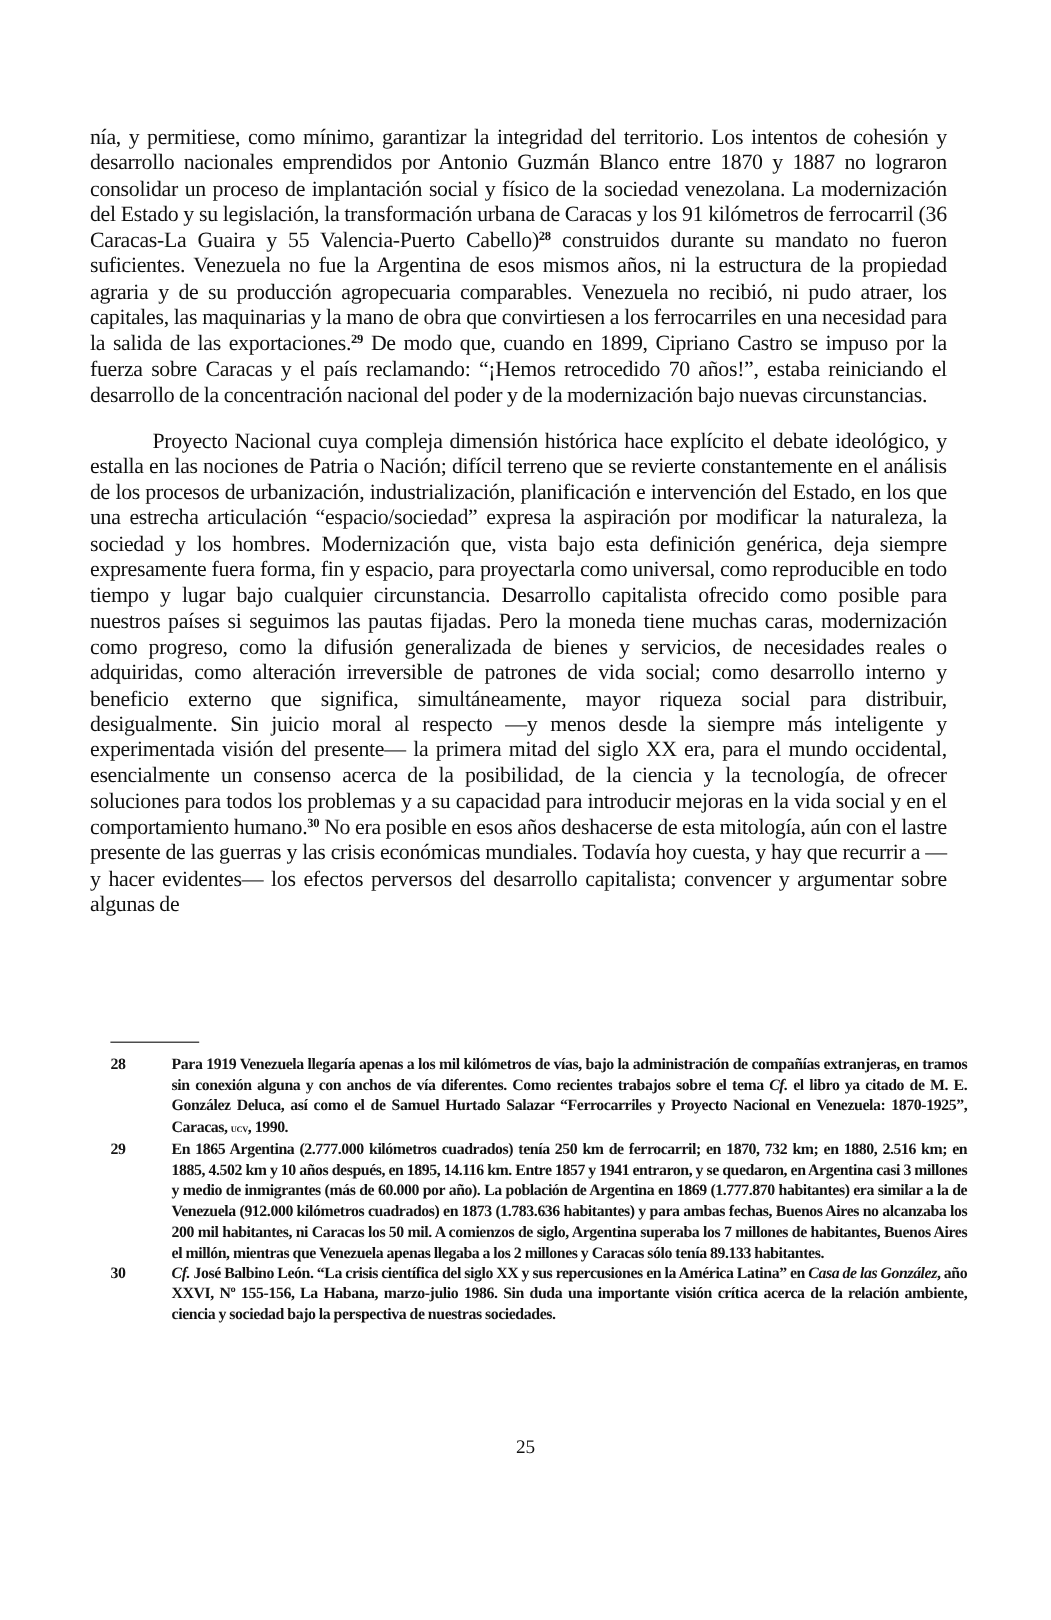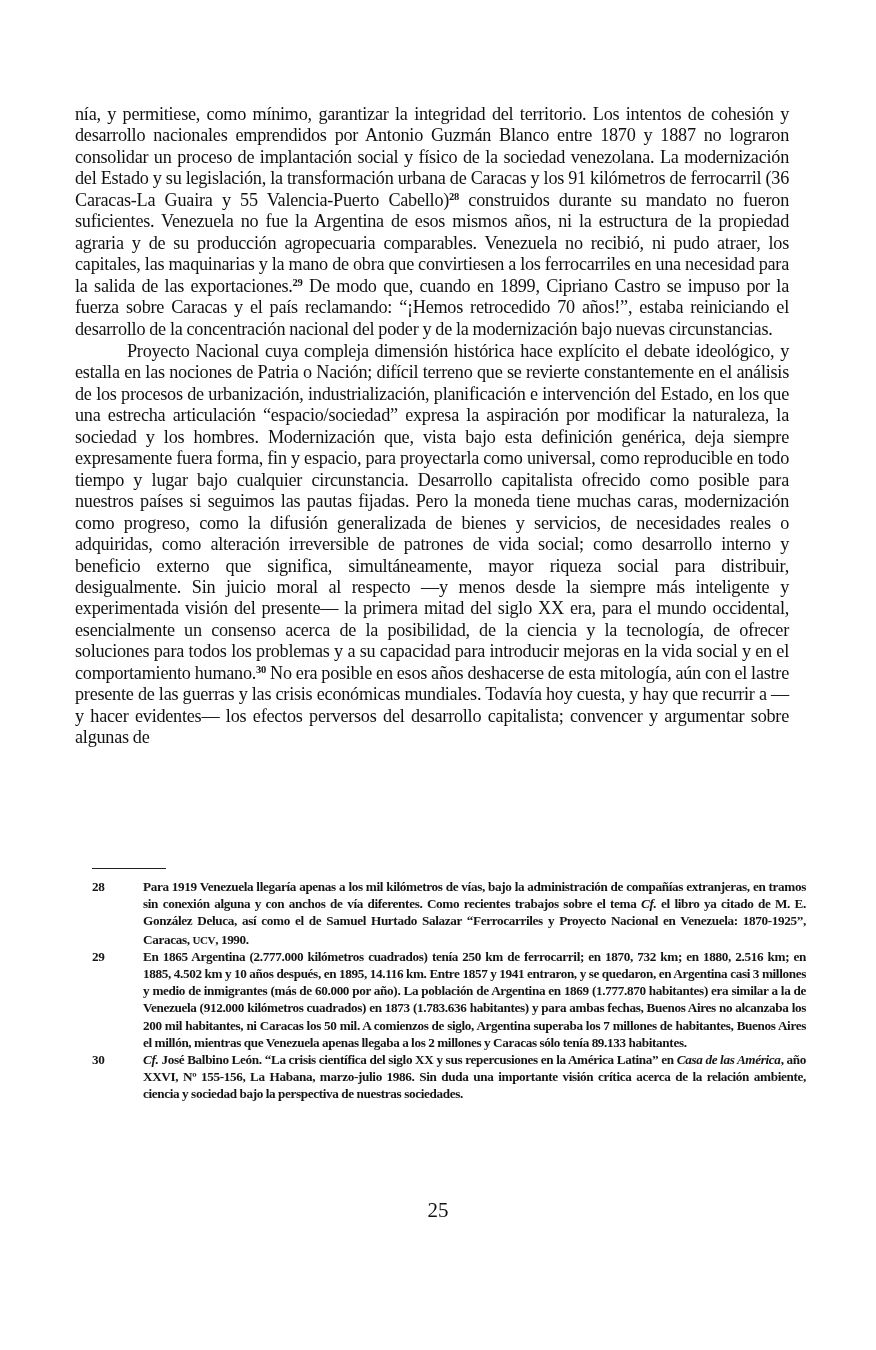--- a/index.html
+++ b/index.html
@@ -25,21 +25,21 @@
     margin: 0;
     font-size: 18.2px;
     line-height: 21.45px;
     text-align: justify;
     letter-spacing: -0.25px;
     word-spacing: -0.3px;
     hyphens: none;
   }
   .body-text p.indent {
     text-indent: 52px;
-    margin-top: 1px;
+    margin-top: 17px;
   }
   sup {
     font-size: 10.5px;
     line-height: 0;
     vertical-align: 6px;
     font-weight: bold;
   }
   .rule {
     position: absolute;
     left: 92px;
@@ -64,28 +64,28 @@
     letter-spacing: -0.35px;
     word-spacing: -0.2px;
     color: #151515;
   }
   .fn .num {
     position: absolute;
     left: 0;
     top: 0;
   }
   .fn i, .fn em { }
-  .sc { font-variant: small-caps; text-transform: lowercase; font-size: 16px; }
+  .sc { font-variant: small-caps; text-transform: lowercase; font-size: 10px; }
   .page-number {
     position: absolute;
     left: 0;
     width: 876px;
     top: 1198px;
     text-align: center;
-    font-size: 21px;
+    font-size: 16px;
     color: #111;
   }
 </style>
 </head>
 <body>
 
 <div class="page body-text">
   <p><span>nía, y permitiese, como mínimo, garantizar la integridad del territorio. Los intentos de cohesión y desarrollo nacionales emprendidos por Antonio Guzmán Blanco entre 1870 y 1887 no lograron consolidar un proceso de implantación social y físico de la sociedad venezolana. La modernización del Estado y su legislación, la transformación urbana de Caracas y los 91 kilómetros de ferrocarril (36 Caracas-La Guaira y 55 Valencia-Puerto Cabello)</span><sup>28</sup><span> construidos durante su mandato no fueron suficientes. Venezuela no fue la Argentina de esos mismos años, ni la estructura de la propiedad agraria y de su producción agropecuaria comparables. Venezuela no recibió, ni pudo atraer, los capitales, las maquinarias y la mano de obra que convirtiesen a los ferrocarriles en una necesidad para la salida de las exportaciones.</span><sup>29</sup><span> De modo que, cuando en 1899, Cipriano Castro se impuso por la fuerza sobre Caracas y el país reclamando: “¡Hemos retrocedido 70 años!”, estaba reiniciando el desarrollo de la concentración nacional del poder y de la modernización bajo nuevas circunstancias.</span></p>
   <p class="indent"><span>Proyecto Nacional cuya compleja dimensión histórica hace explícito el debate ideológico, y estalla en las nociones de Patria o Nación; difícil terreno que se revierte constantemente en el análisis de los procesos de urbanización, industrialización, planifi­cación e intervención del Estado, en los que una estrecha articulación “espacio/sociedad” expresa la aspiración por modificar la naturaleza, la sociedad y los hombres. Moderniza­ción que, vista bajo esta definición genérica, deja siempre expresamente fuera forma, fin y espacio, para proyectarla como universal, como reproducible en todo tiempo y lugar bajo cualquier circunstancia. Desarrollo capitalista ofrecido como posible para nuestros países si seguimos las pautas fijadas. Pero la moneda tiene muchas caras, modernización como progreso, como la difusión generalizada de bienes y servicios, de necesidades reales o adquiridas, como alteración irreversible de patrones de vida social; como desarrollo interno y beneficio externo que significa, simultáneamente, mayor riqueza social para distribuir, desigualmente. Sin juicio moral al respecto —y menos desde la siempre más inteligente y experimentada visión del presente— la primera mitad del siglo XX era, para el mundo occidental, esencialmente un consenso acerca de la posibilidad, de la ciencia y la tecnología, de ofrecer soluciones para todos los problemas y a su capacidad para introducir mejoras en la vida social y en el comportamiento humano.</span><sup>30</sup><span> No era posible en esos años deshacerse de esta mitología, aún con el lastre presente de las guerras y las crisis económicas mundiales. Todavía hoy cuesta, y hay que recurrir a —y hacer evidentes— los efectos perversos del desarrollo capitalista; convencer y argumentar sobre algunas de</span></p>
 </div>
@@ -96,17 +96,17 @@
   <div class="fn">
     <span class="num">28</span>
     <span>Para 1919 Venezuela llegaría apenas a los mil kilómetros de vías, bajo la administración de compañías extranjeras, en tramos sin conexión alguna y con anchos de vía diferentes. Como recientes trabajos sobre el tema </span><i>Cf.</i><span> el libro ya citado de M. E. González Deluca, así como el de Samuel Hurtado Salazar “Ferrocarriles y Proyecto Nacional en Venezuela: 1870-1925”, Caracas, </span><span class="sc">UCV</span><span>, 1990.</span>
   </div>
   <div class="fn">
     <span class="num">29</span>
     <span>En 1865 Argentina (2.777.000 kilómetros cuadrados) tenía 250 km de ferrocarril; en 1870, 732 km; en 1880, 2.516 km; en 1885, 4.502 km y 10 años después, en 1895, 14.116 km. Entre 1857 y 1941 entraron, y se quedaron, en Argentina casi 3 millones y medio de inmigrantes (más de 60.000 por año). La población de Argentina en 1869 (1.777.870 habitantes)  era similar a la de Venezuela (912.000 kilómetros cuadrados) en 1873 (1.783.636 habitantes) y para ambas fechas, Buenos Aires no alcanzaba los 200 mil habitantes, ni Caracas los 50 mil. A comienzos de siglo, Argentina superaba los 7 millones de habitantes, Buenos Aires el millón, mientras que Venezuela apenas llegaba a los 2 millones y Caracas sólo tenía 89.133 habitantes.</span>
   </div>
   <div class="fn">
     <span class="num">30</span>
-    <i>Cf.</i><span> José Balbino León. “La crisis científica del siglo XX y sus repercusiones en la América Latina” en </span><i>Casa de las América</i><span>, año XXVI, Nº 155-156, La Habana, marzo-julio 1986. Sin duda una importante visión crítica acerca de la relación ambiente, ciencia y sociedad bajo la perspectiva de nuestras sociedades.</span>
+    <i>Cf.</i><span> José Balbino León. “La crisis científica del siglo XX y sus repercusiones en la América Latina” en </span><i>Casa de las González</i><span>, año XXVI, Nº 155-156, La Habana, marzo-julio 1986. Sin duda una importante visión crítica acerca de la relación ambiente, ciencia y sociedad bajo la perspectiva de nuestras sociedades.</span>
   </div>
 </div>
 
 <div class="page-number">25</div>
 
 </body></html>

